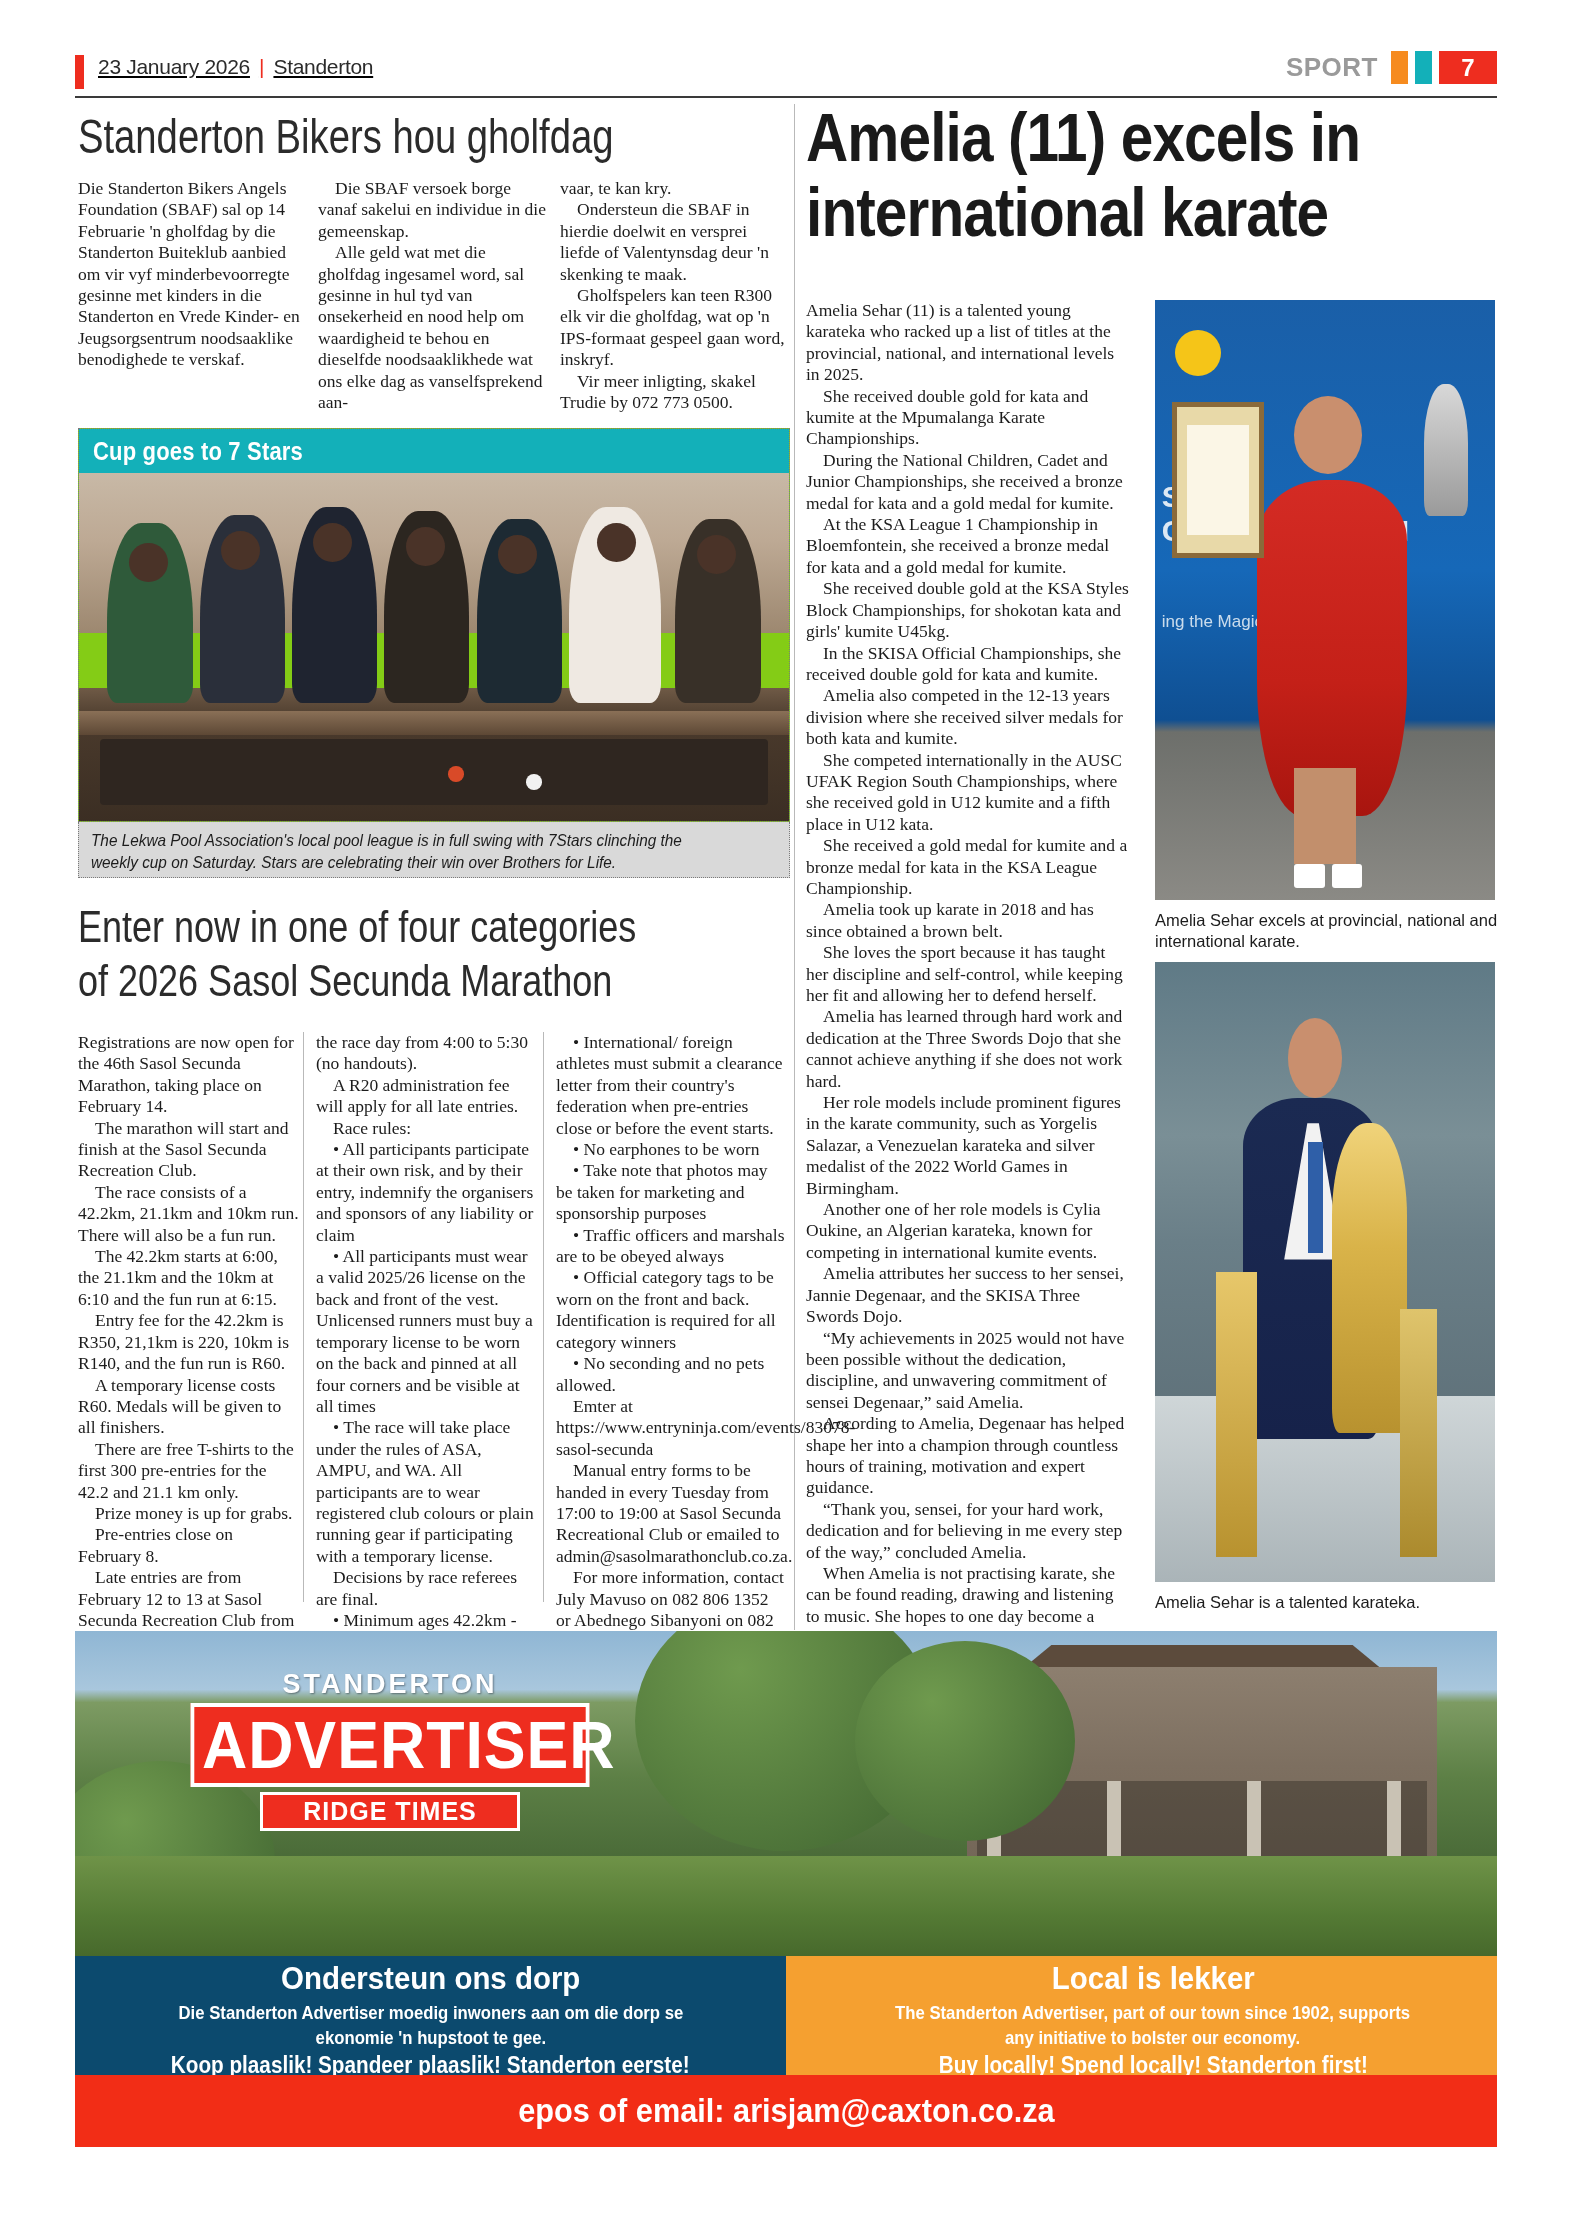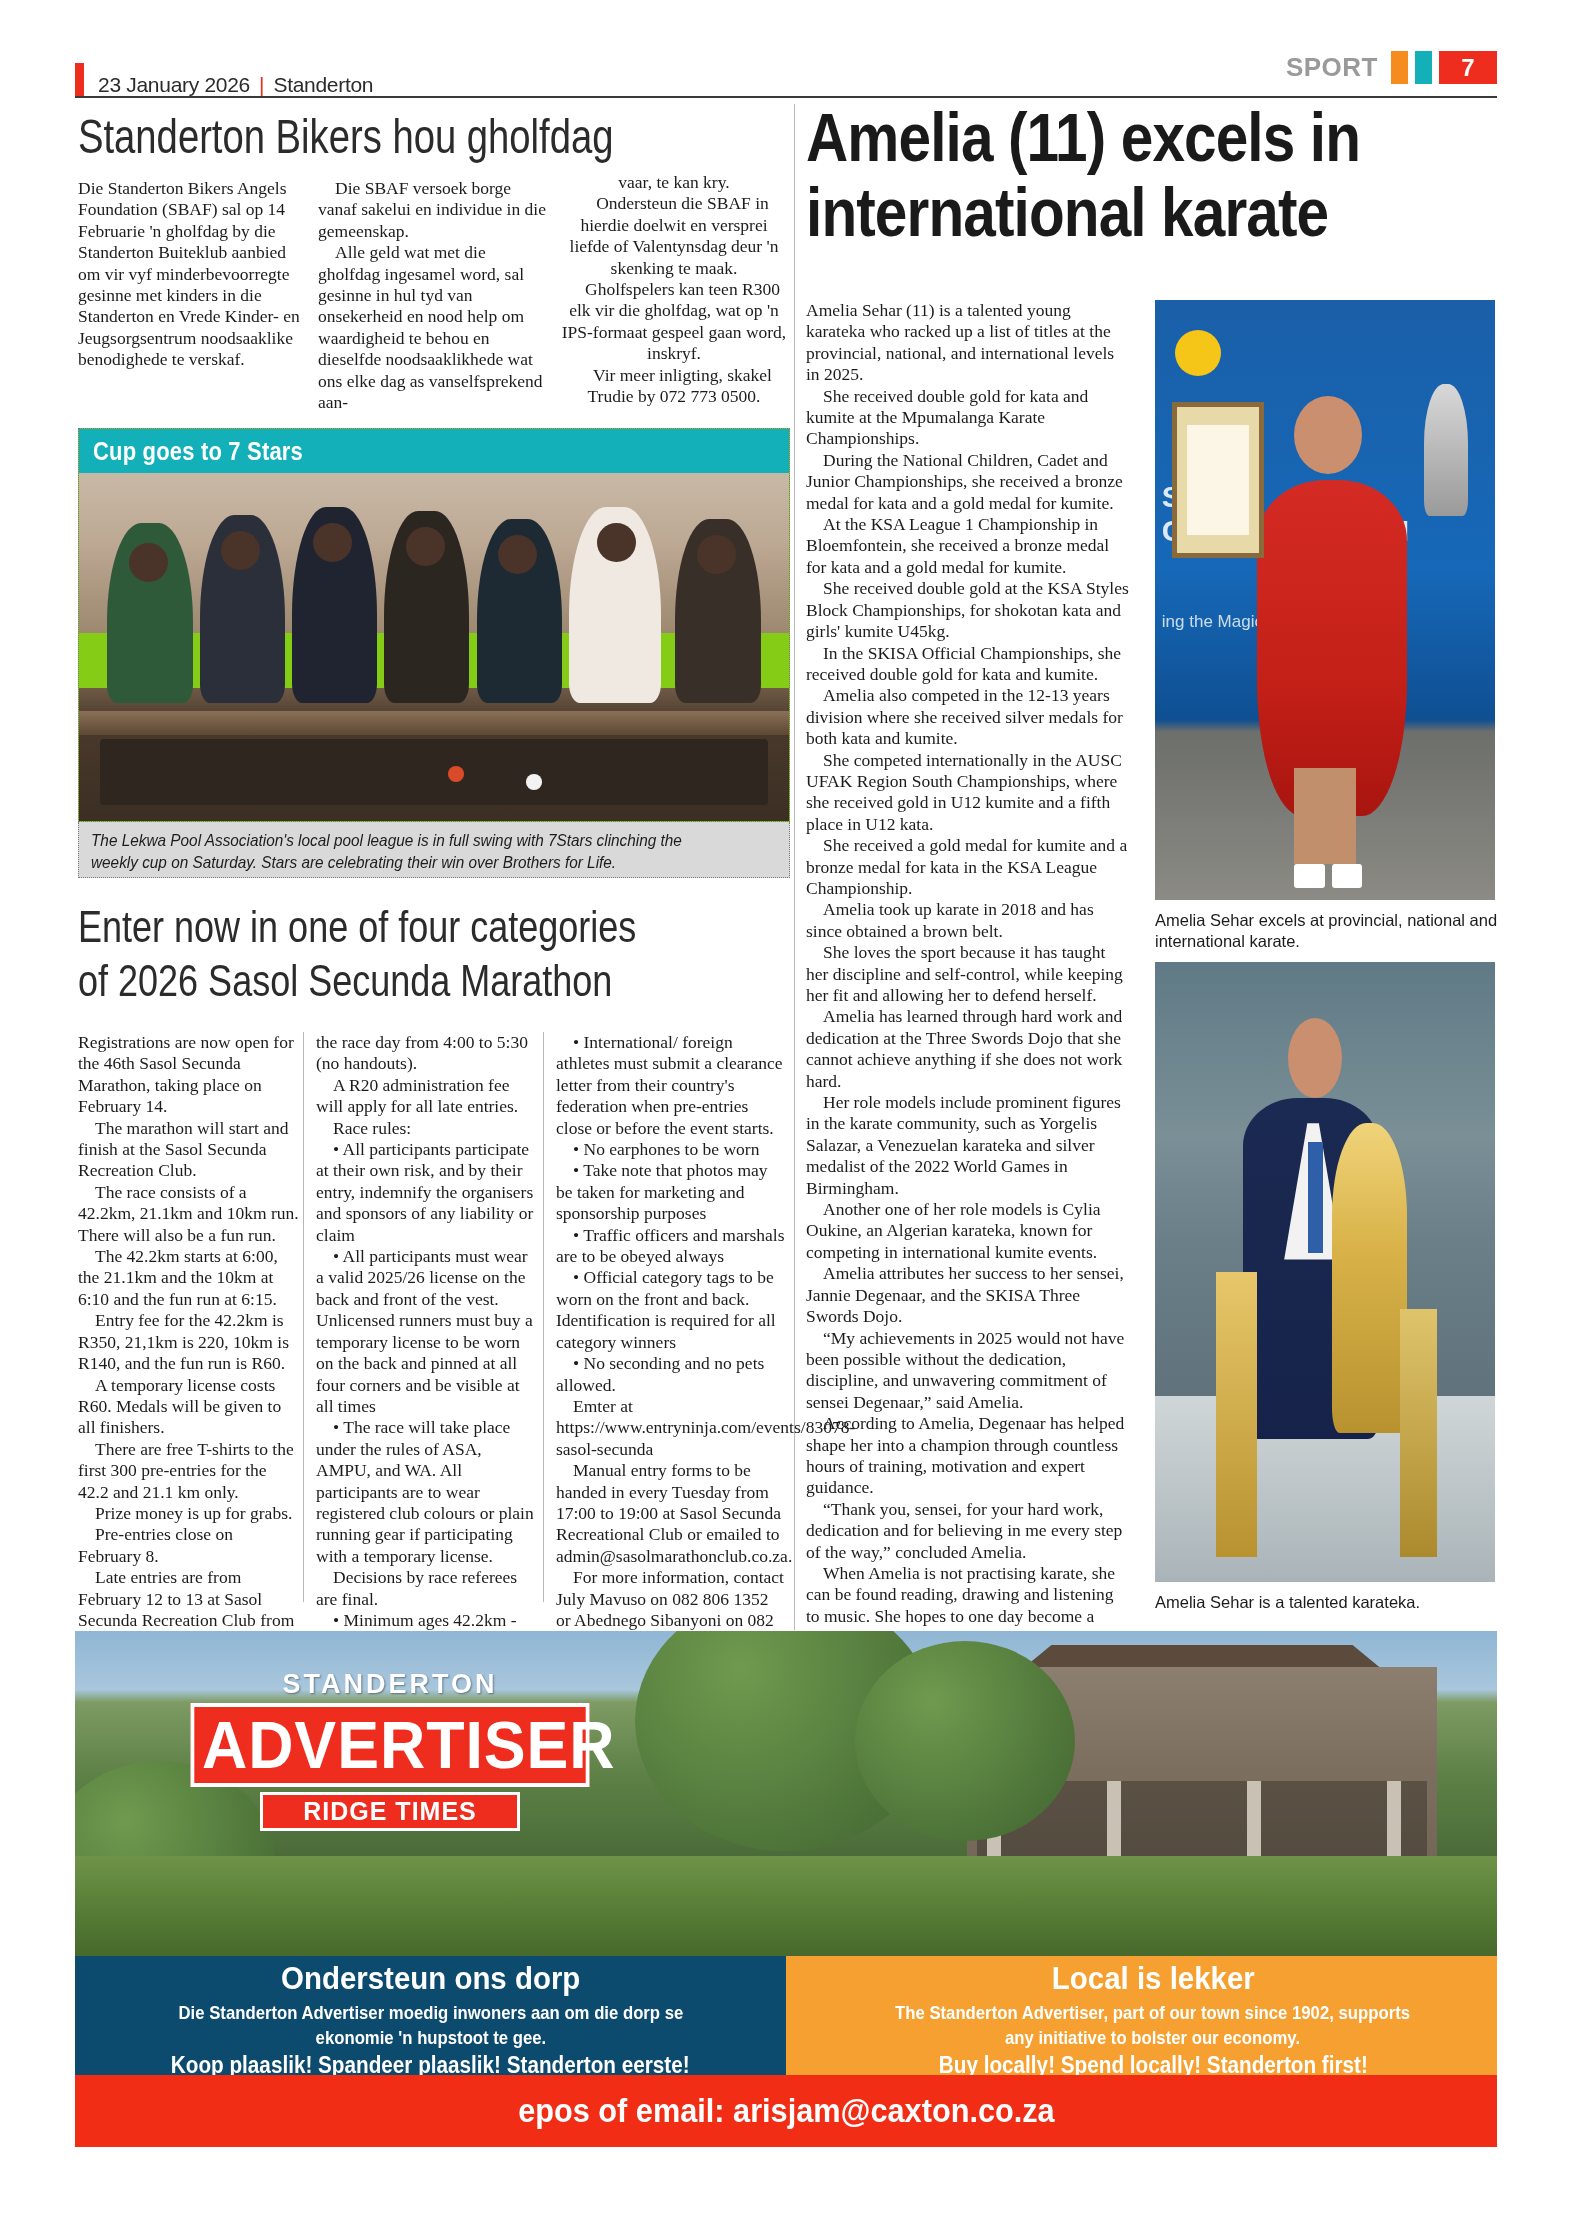--- a/index.html
+++ b/index.html
@@ -15,21 +15,21 @@
     height: 2224px;
     background: #fff;
     padding: 0;
     overflow: hidden;
   }
 
   
   .masthead {
     position: absolute;
     left: 75px; top: 55px; width: 1422px; height: 42px;
-    display: flex; align-items: flex-end;
+    display: flex; align-items: flex-start; text-decoration: underline;
   }
   .mast-rule {
     position: absolute;
     left: 75px; top: 96px; width: 1422px; height: 2px;
     background: #3a3a3a;
   }
   .mast-tick {
     width: 9px; height: 34px; background: #ee2d1f; margin-right: 14px;
   }
   .mast-date {
@@ -317,21 +317,21 @@
 
   <div class="vrule" style="left:794px; top:104px; height:1526px;"></div>
 
   <div class="bodycol" id="bikers-c1" style="left:78px; top:178px; width:225px;">
       <p>Die Standerton Bikers Angels Foundation (SBAF) sal op 14 Februarie 'n gholfdag by die Standerton Buiteklub aanbied om vir vyf minderbevoorregte gesinne met kinders in die Standerton en Vrede Kinder- en Jeugsorgsentrum noodsaaklike benodighede te verskaf.</p>
     </div>
   <div class="bodycol" id="bikers-c2" style="left:318px; top:178px; width:228px;">
       <p class="ind">Die SBAF versoek borge vanaf sakelui en individue in die gemeenskap.</p>
       <p class="ind">Alle geld wat met die gholfdag ingesamel word, sal gesinne in hul tyd van onsekerheid en nood help om waardigheid te behou en dieselfde noodsaaklikhede wat ons elke dag as vanselfsprekend aan-</p>
     </div>
-  <div class="bodycol" id="bikers-c3" style="left:560px; top:172px; width:228px;text-align:center;">
+  <div class="bodycol" id="bikers-c3" style="left:560px; top:178px; width:228px;">
       <p>vaar, te kan kry.</p>
       <p class="ind">Ondersteun die SBAF in hierdie doelwit en versprei liefde of Valentynsdag deur 'n skenking te maak.</p>
       <p class="ind">Gholfspelers kan teen R300 elk vir die gholfdag, wat op 'n IPS-formaat gespeel gaan word, inskryf.</p>
       <p class="ind">Vir meer inligting, skakel Trudie by 072 773 0500.</p>
     </div>
 
   <div class="photo photo-dotted pool-photo" style="left:78px; top:428px; width:712px; height:394px;">
     <div class="pool-wall"></div>
     <div class="pool-table"></div>
     <div class="pool-rail"></div>

